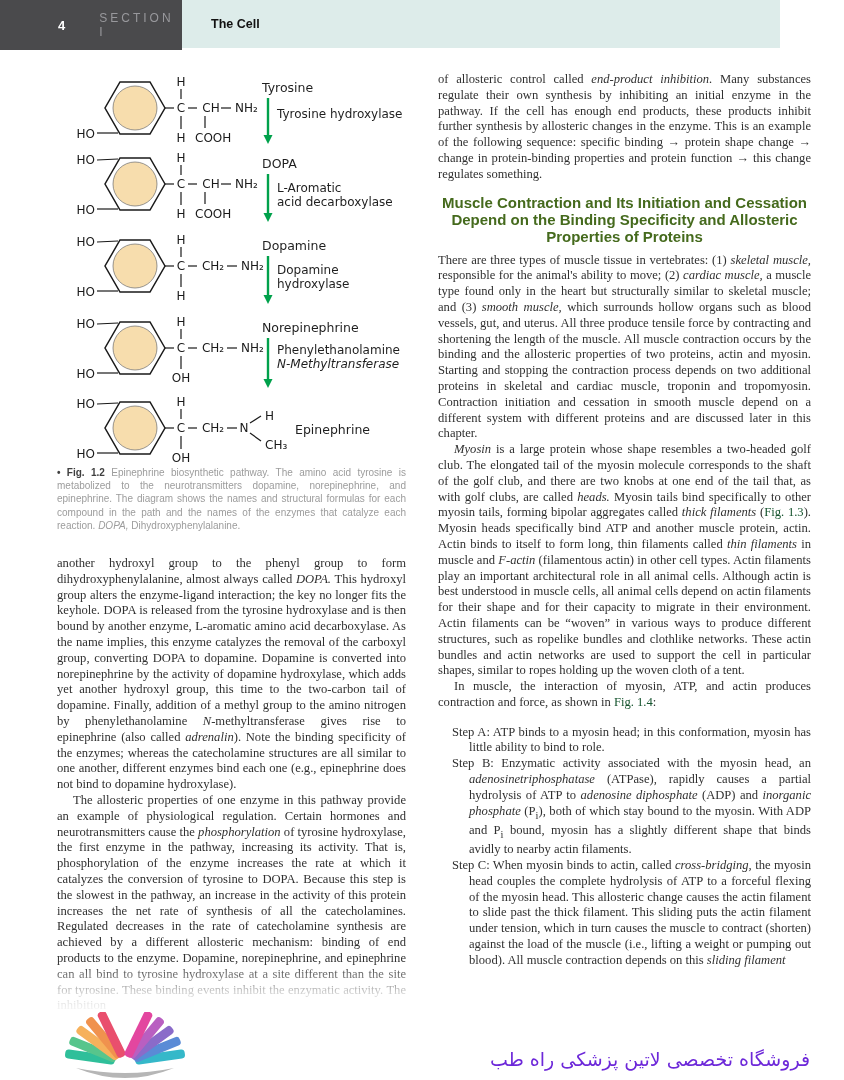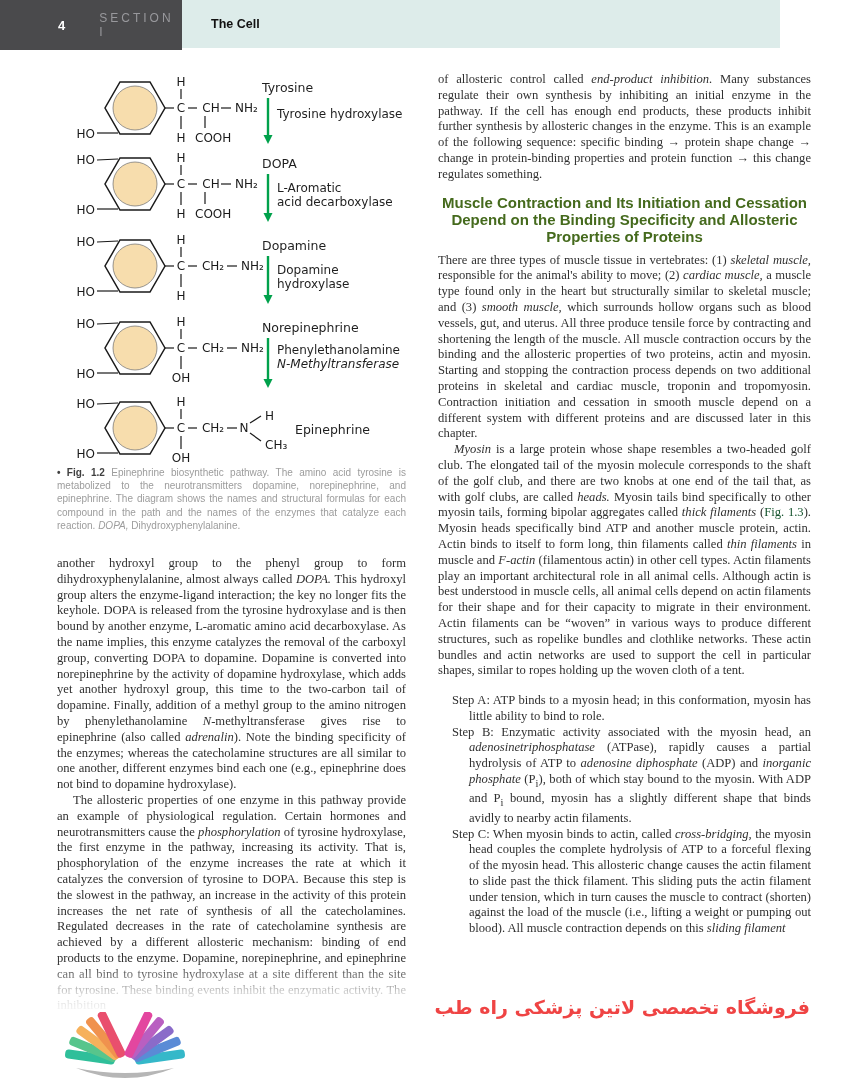--- a/index.html
+++ b/index.html
@@ -50,22 +50,22 @@
   }
   .caption .cap-label { color:#3f3f3f; font-weight:bold; }
   
   .fade {
     position:absolute; left:0; top:963px; width:844px; height:55px; pointer-events:none;
     background:linear-gradient(to bottom, rgba(255,255,255,0) 0%, rgba(255,255,255,0.78) 55%, #ffffff 95%);
   }
   
   .footer-logo { position:absolute; left:62px; top:1012px; }
   .footer-persian {
-    position:absolute; right:34px; top:996px; width:420px; text-align:right; direction:rtl;
-    font-family:"DejaVu Sans",sans-serif; font-size:19px; font-weight:bold; color:#ef4444;
+    position:absolute; right:34px; top:1048px; width:420px; text-align:right; direction:rtl;
+    font-family:"DejaVu Sans",sans-serif; font-size:19px; font-weight:normal; color:#6d28d9;
   }
   .footer-url {
     position:absolute; right:30px; top:1042px;
     font-family:"DejaVu Sans","Liberation Sans",sans-serif; font-size:26px; font-weight:bold;
     letter-spacing:7px; color:#1c1c1c; white-space:nowrap;
   }
   .footer-url .green { color:#3fa81e; }
 </style>
 </head>
 <body>
@@ -212,20 +212,21 @@
 
     <p class="body" style="margin-top:24px"><span>another hydroxyl group to the phenyl group to form dihydroxyphenylalanine, almost always called </span><span style="font-style: italic;">DOPA.</span><span> This hydroxyl group alters the enzyme-ligand interaction; the key no longer fits the keyhole. DOPA is released from the tyrosine hydroxylase and is then bound by another enzyme, L-aromatic amino acid decarboxylase. As the name implies, this enzyme catalyzes the removal of the carboxyl group, converting DOPA to dopamine. Dopamine is converted into norepinephrine by the activity of dopamine hydroxylase, which adds yet another hydroxyl group, this time to the two-carbon tail of dopamine. Finally, addition of a methyl group to the amino nitrogen by phenylethanolamine </span><span style="font-style: italic;">N</span><span>-methyltransferase gives rise to epinephrine (also called </span><span style="font-style: italic;">adrenalin</span><span>). Note the binding specificity of the enzymes; whereas the catecholamine structures are all similar to one another, different enzymes bind each one (e.g., epinephrine does not bind to dopamine hydroxylase).</span></p>
     <p class="body indent"><span>The allosteric properties of one enzyme in this pathway provide an example of physiological regulation. Certain hormones and neurotransmitters cause the </span><span style="font-style: italic;">phosphorylation</span><span> of tyrosine hydroxylase, the first enzyme in the pathway, increasing its activity. That is, phosphorylation of the enzyme increases the rate at which it catalyzes the conversion of tyrosine to DOPA. Because this step is the slowest in the pathway, an increase in the activity of this protein increases the net rate of synthesis of all the catecholamines. Regulated decreases in the rate of catecholamine synthesis are achieved by a different allosteric mechanism: binding of end products to the enzyme. Dopamine, norepinephrine, and epinephrine can all bind to tyrosine hydroxylase at a site different than the site for tyrosine. These binding events inhibit the enzymatic activity. The inhibition</span></p>
   </div>
 
   <div class="col col-right">
     <p class="body"><span>of allosteric control called </span><span style="font-style: italic;">end-product inhibition.</span><span> Many substances regulate their own synthesis by inhibiting an initial enzyme in the pathway. If the cell has enough end products, these products inhibit further synthesis by allosteric changes in the enzyme. This is an example of the following sequence: specific binding → protein shape change → change in protein-binding properties and protein function → this change regulates something.</span></p>
     <h2 class="green">Muscle Contraction and Its Initiation and Cessation Depend on the Binding Specificity and Allosteric Properties of Proteins</h2>
     <p class="body"><span>There are three types of muscle tissue in vertebrates: (1) </span><span style="font-style: italic;">skeletal muscle,</span><span> responsible for the animal's ability to move; (2) </span><span style="font-style: italic;">cardiac muscle,</span><span> a muscle type found only in the heart but structurally similar to skeletal muscle; and (3) </span><span style="font-style: italic;">smooth muscle,</span><span> which surrounds hollow organs such as blood vessels, gut, and uterus. All three produce tensile force by contracting and shortening the length of the muscle. All muscle contraction occurs by the binding and the allosteric properties of two proteins, actin and myosin. Starting and stopping the contraction process depends on two additional proteins in skeletal and cardiac muscle, troponin and tropomyosin. Contraction initiation and cessation in smooth muscle depend on a different system with different proteins and are discussed later in this chapter.</span></p>
     <p class="body indent"><span style="font-style: italic;">Myosin</span><span> is a large protein whose shape resembles a two-headed golf club. The elongated tail of the myosin molecule corresponds to the shaft of the golf club, and there are two knobs at one end of the tail that, as with golf clubs, are called </span><span style="font-style: italic;">heads.</span><span> Myosin tails bind specifically to other myosin tails, forming bipolar aggregates called </span><span style="font-style: italic;">thick filaments</span><span> (</span><span class="fig">Fig. 1.3</span><span>). Myosin heads specifically bind ATP and another muscle protein, actin. Actin binds to itself to form long, thin filaments called </span><span style="font-style: italic;">thin filaments</span><span> in muscle and </span><span style="font-style: italic;">F-actin</span><span> (filamentous actin) in other cell types. Actin filaments play an important architectural role in all animal cells. Although actin is best understood in muscle cells, all animal cells depend on actin filaments for their shape and for their capacity to migrate in their environment. Actin filaments can be “woven” in various ways to produce different structures, such as ropelike bundles and clothlike networks. These actin bundles and actin networks are used to support the cell in particular shapes, similar to ropes holding up the woven cloth of a tent.</span></p>
+    <p class="body indent"><span>In muscle, the interaction of myosin, ATP, and actin produces contraction and force, as shown in </span><span class="fig">Fig. 1.4</span><span>:</span></p>
     <div class="steps">
       <p class="step"><span>Step A: ATP binds to a myosin head; in this conformation, myosin has little ability to bind to role.</span></p>
       <p class="step"><span>Step B: Enzymatic activity associated with the myosin head, an </span><span style="font-style: italic;">adenosinetriphosphatase</span><span> (ATPase), rapidly causes a partial hydrolysis of ATP to </span><span style="font-style: italic;">adenosine diphosphate</span><span> (ADP) and </span><span style="font-style: italic;">inorganic phosphate</span><span> (P</span><sub>i</sub><span>), both of which stay bound to the myosin. With ADP and P</span><sub>i</sub><span> bound, myosin has a slightly different shape that binds avidly to nearby actin filaments.</span></p>
       <p class="step"><span>Step C: When myosin binds to actin, called </span><span style="font-style: italic;">cross-bridging,</span><span> the myosin head couples the complete hydrolysis of ATP to a forceful flexing of the myosin head. This allosteric change causes the actin filament to slide past the thick filament. This sliding puts the actin filament under tension, which in turn causes the muscle to contract (shorten) against the load of the muscle (i.e., lifting a weight or pumping out blood). All muscle contraction depends on this </span><span style="font-style: italic;">sliding filament</span></p>
     </div>
   </div>
 
   <div class="fade"></div>
 
   <svg class="footer-logo" width="126" height="68" viewBox="0 0 126 68" xmlns="http://www.w3.org/2000/svg">

